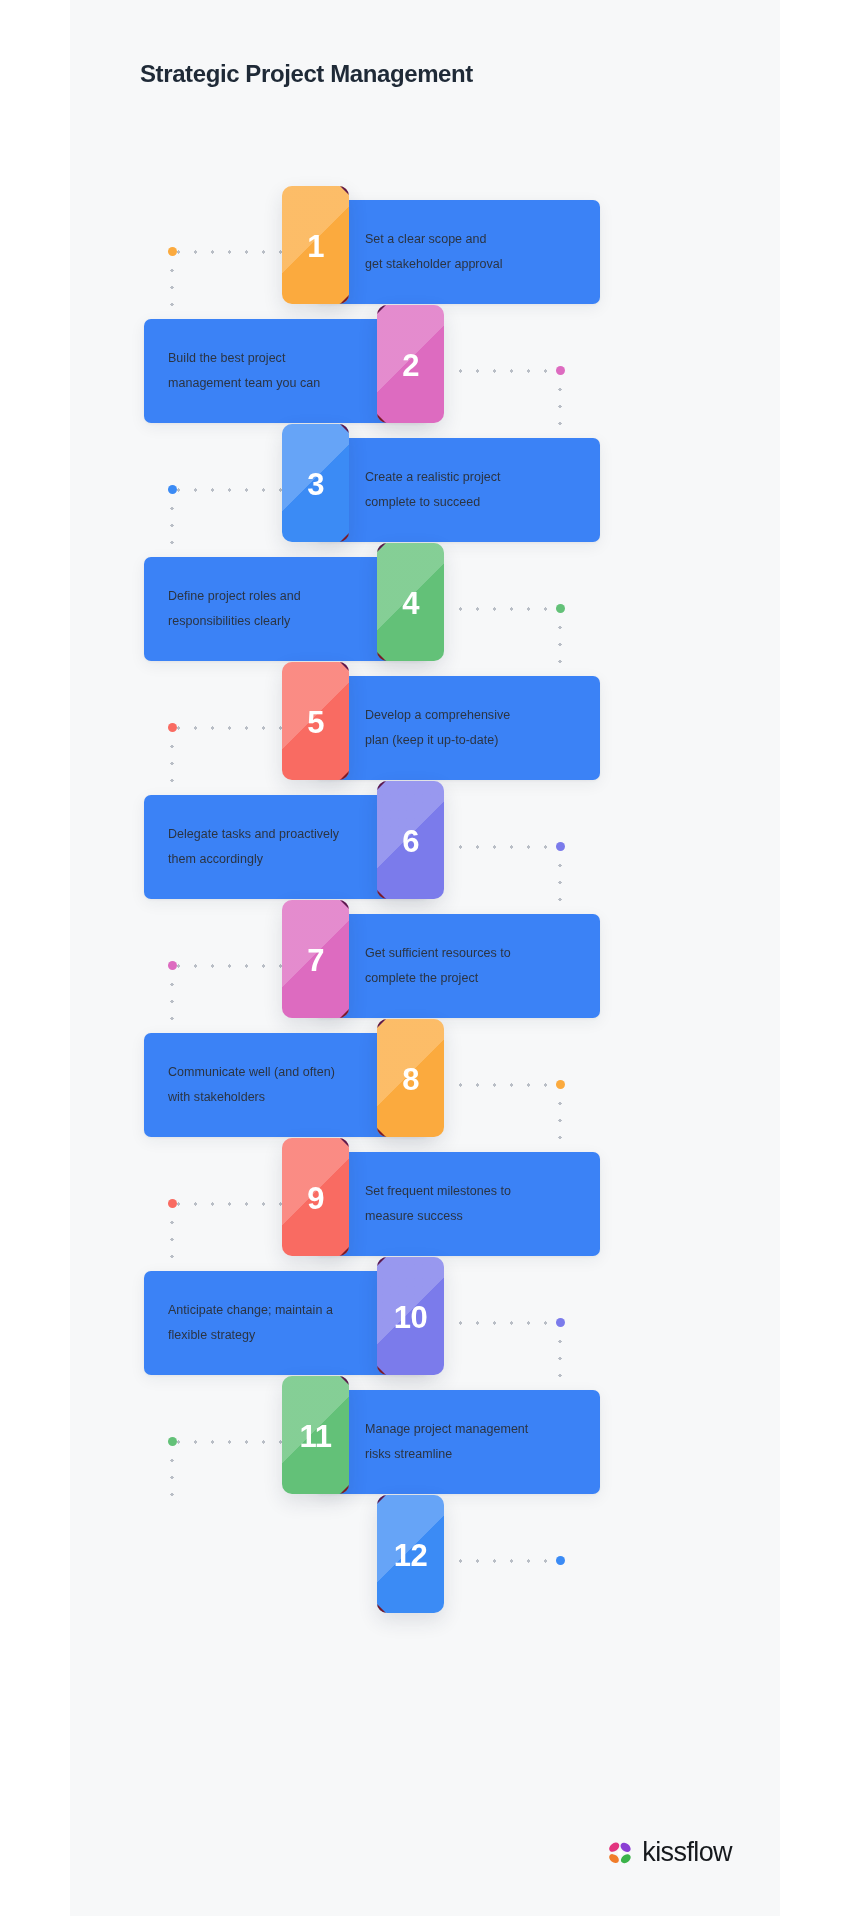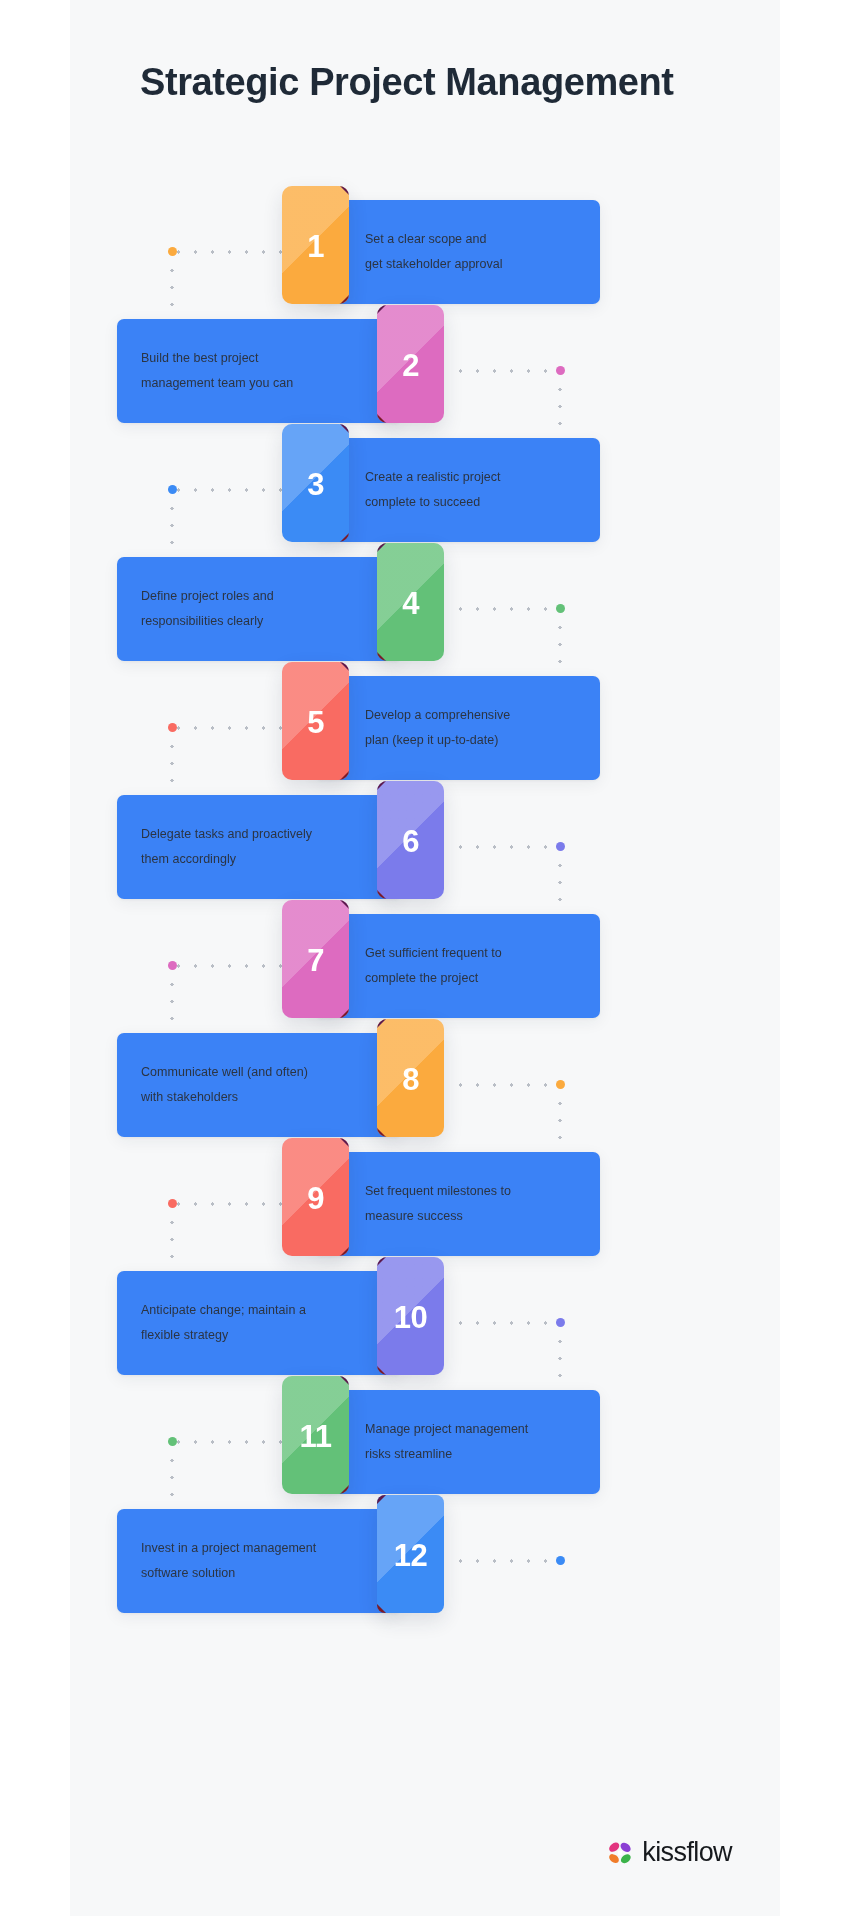--- a/index.html
+++ b/index.html
@@ -28,21 +28,21 @@
   #inner {
     position: absolute;
     left: 0; top: 0;
     width: 710px;
     height: 1916px;
   }
 
   
   #header { position: absolute; left: 70px; top: 60px; width: 600px; }
   #title {
-    font-size: 38px;
+    font-size: 24px;
     font-weight: bold;
     color: #1f2a37;
     letter-spacing: -0.4px;
     line-height: 1.2;
   }
   #subtitle {
     margin-top: 26px;
     font-size: 12.5px;
     color: #566271;
     line-height: 1.5;
@@ -59,21 +59,21 @@
   
   .card {
     position: absolute;
     top: 0;
     height: 104px;
     background: #3b82f6;
     border-radius: 7px;
     box-shadow: 0 4px 16px rgba(35,45,65,0.065), 0 1px 3px rgba(35,45,65,0.05);
   }
   .row.right .card { left: 245px; width: 285px; }
-  .row.left  .card { left: 47px;  width: 285px; padding-left: 43px; }
+  .row.left  .card { left: 74px;  width: 285px; padding-left: 43px; }
 
   .card-text {
     position: absolute;
     top: 50%;
     transform: translateY(-50%);
     font-size: 12.5px;
     line-height: 2.0;
     color: #2b3443;
     letter-spacing: 0.03px;
     white-space: pre-line;
@@ -288,21 +288,21 @@
               <div class="fold-top"></div>
               <div class="fold-bottom"></div>
               <div class="badge-num">6</div>
             </div>
           </div>
           <div class="row right" style="top: 914px;">
             <div class="hdots" style="left: 100px; width: 116px;"></div>
             <div class="enddot" style="background: rgb(221, 107, 192); left: 98px;"></div>
             <div class="vdots" style="top: 62px; height: 58px; left: 100px;"></div>
             <div class="card">
-              <div class="card-text">Get sufficient frequent to
+              <div class="card-text">Get sufficient resources to
 complete the project</div>
             </div>
             <div class="badge" style="background: rgb(221, 107, 192);">
               <div class="sheen"></div>
               <div class="fold-top"></div>
               <div class="fold-bottom"></div>
               <div class="badge-num">7</div>
             </div>
           </div>
           <div class="row left" style="top: 1033px;">
@@ -361,25 +361,21 @@
             <div class="badge" style="background: rgb(99, 193, 120);">
               <div class="sheen"></div>
               <div class="fold-top"></div>
               <div class="fold-bottom"></div>
               <div class="badge-num">11</div>
             </div>
           </div>
           <div class="row left" style="top: 1509px;">
             <div class="hdots" style="left: 382px; width: 112px;"></div>
             <div class="enddot" style="background: rgb(59, 139, 245); left: 486px;"></div>
-            <div class="card">
-              <div class="card-text">Invest in a project management
-software solution</div>
-            </div>
-            <div class="badge" style="background: rgb(59, 139, 245); border-radius: 8px;">
+            <div class="badge" style="background: rgb(59, 139, 245);">
               <div class="sheen"></div>
               <div class="fold-top"></div>
               <div class="fold-bottom"></div>
               <div class="badge-num">12</div>
             </div>
           </div>
         </div>
 
       <div id="logo">
         <span id="logo-mark">

